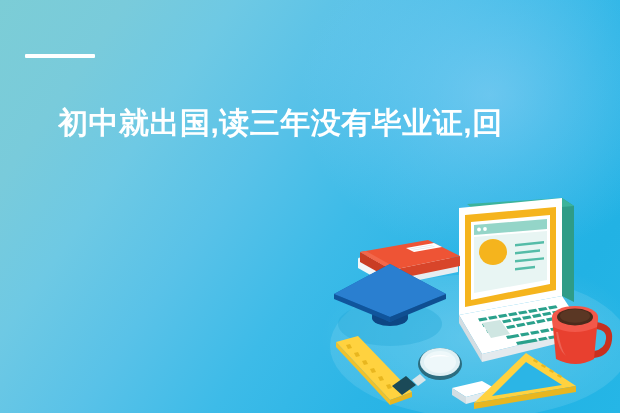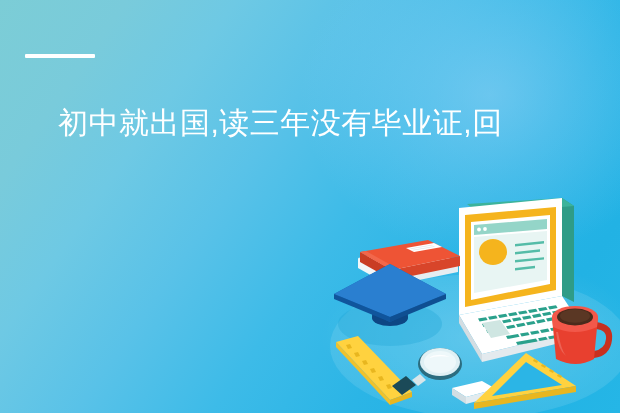--- a/index.html
+++ b/index.html
@@ -57,21 +57,21 @@
   }
 
   #headline {
     position: absolute;
     left: 58px;
     top: 104px;
     width: 500px;
     color: #ffffff;
     font-size: 30px;
     line-height: 38px;
-    font-weight: 400;
+    font-weight: 700;
     letter-spacing: 0.5px;
     white-space: nowrap;
     overflow: hidden;
   }
 
   #art {
     position: absolute;
     left: 330px;
     top: 196px;
     width: 290px;

